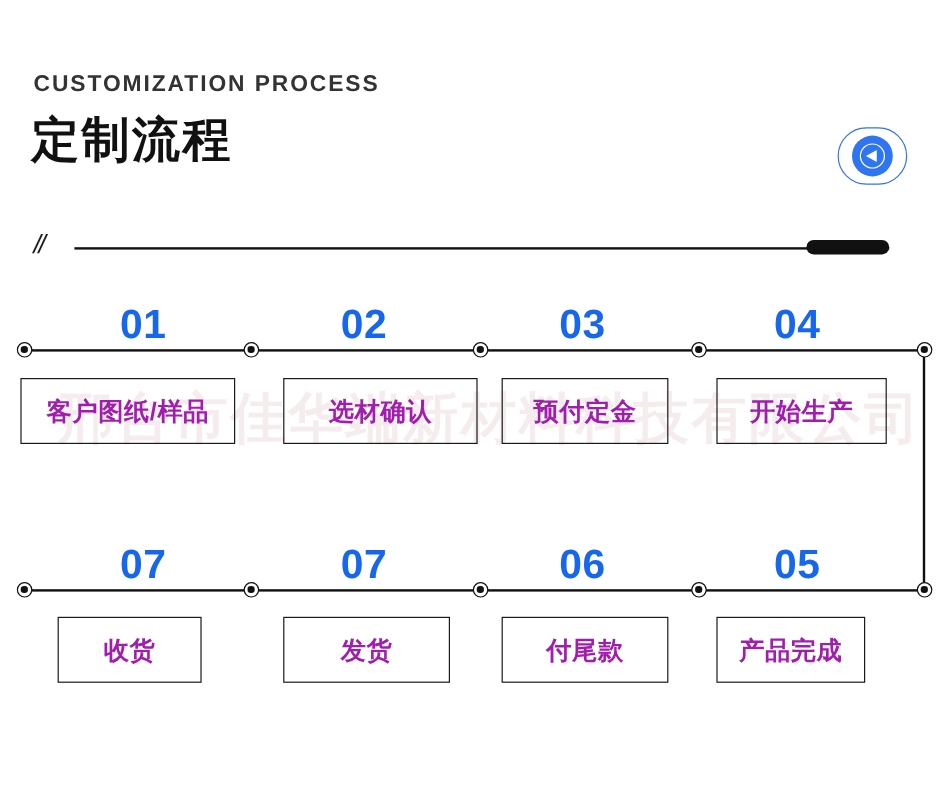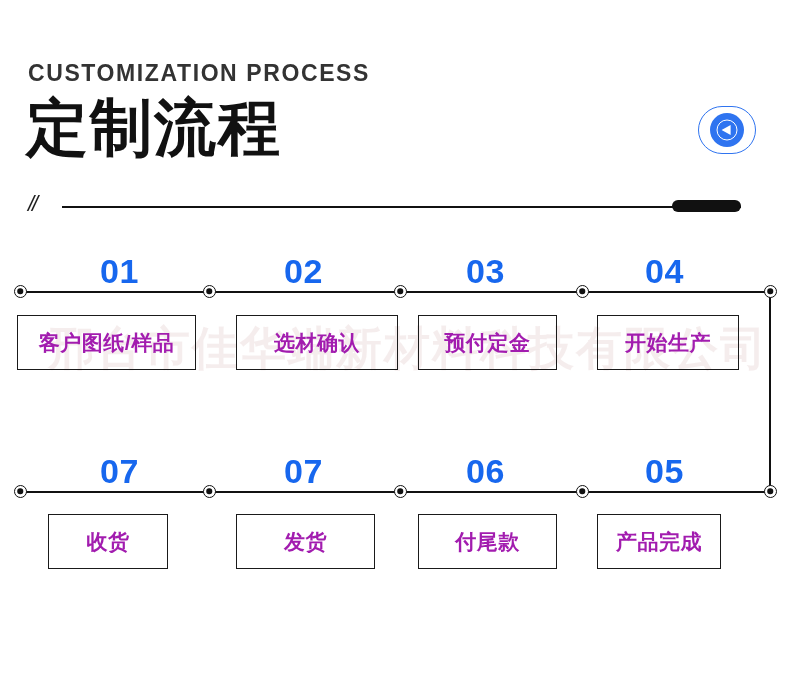--- a/index.html
+++ b/index.html
@@ -33,31 +33,31 @@
     white-space: nowrap;
     user-select: none;
     z-index: 0;
   }
 
   
   .eyebrow {
     position: absolute;
     left: 28px;
     top: 60px;
-    font-size: 23px;
+    font-size: 19px;
     font-weight: 700;
     letter-spacing: 1.6px;
     color: #333333;
     z-index: 3;
   }
   .title-cn {
     position: absolute;
     left: 26px;
     top: 97px;
-    font-size: 62px;
+    font-size: 40px;
     font-weight: 700;
     letter-spacing: 2px;
     color: #111111;
     line-height: 1;
     z-index: 3;
   }
 
   
   .play-badge {
     position: absolute;

